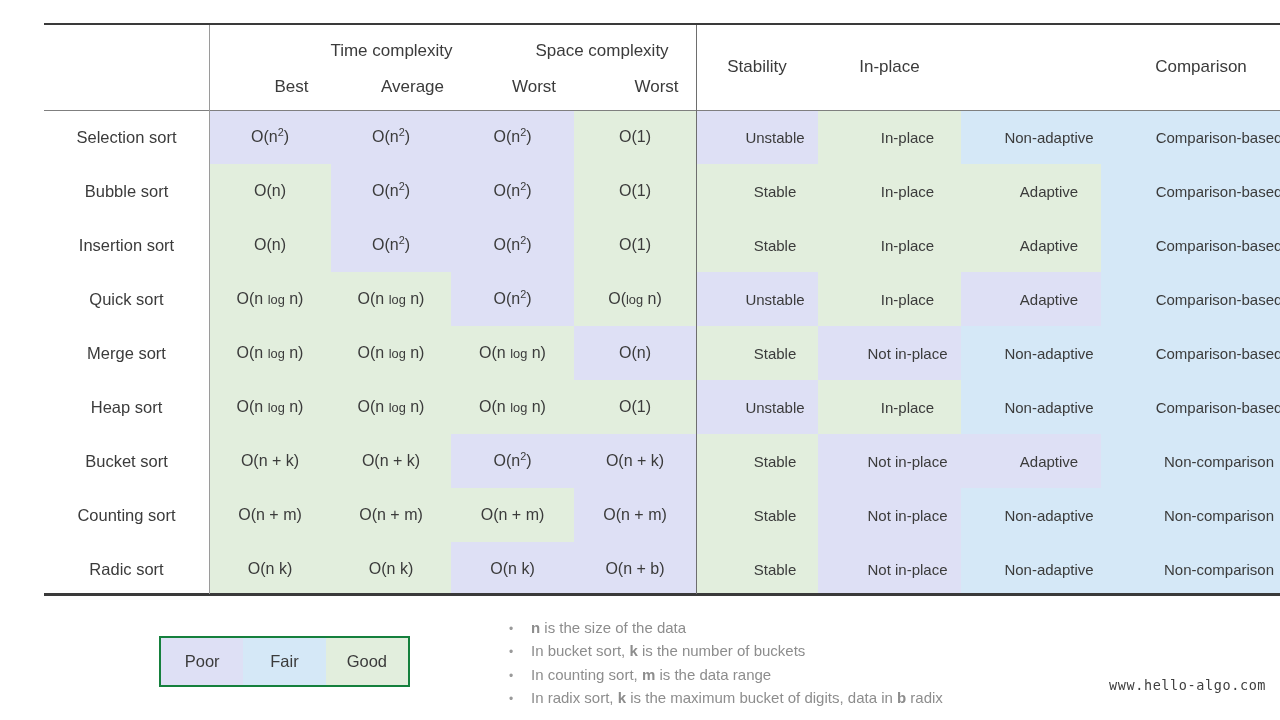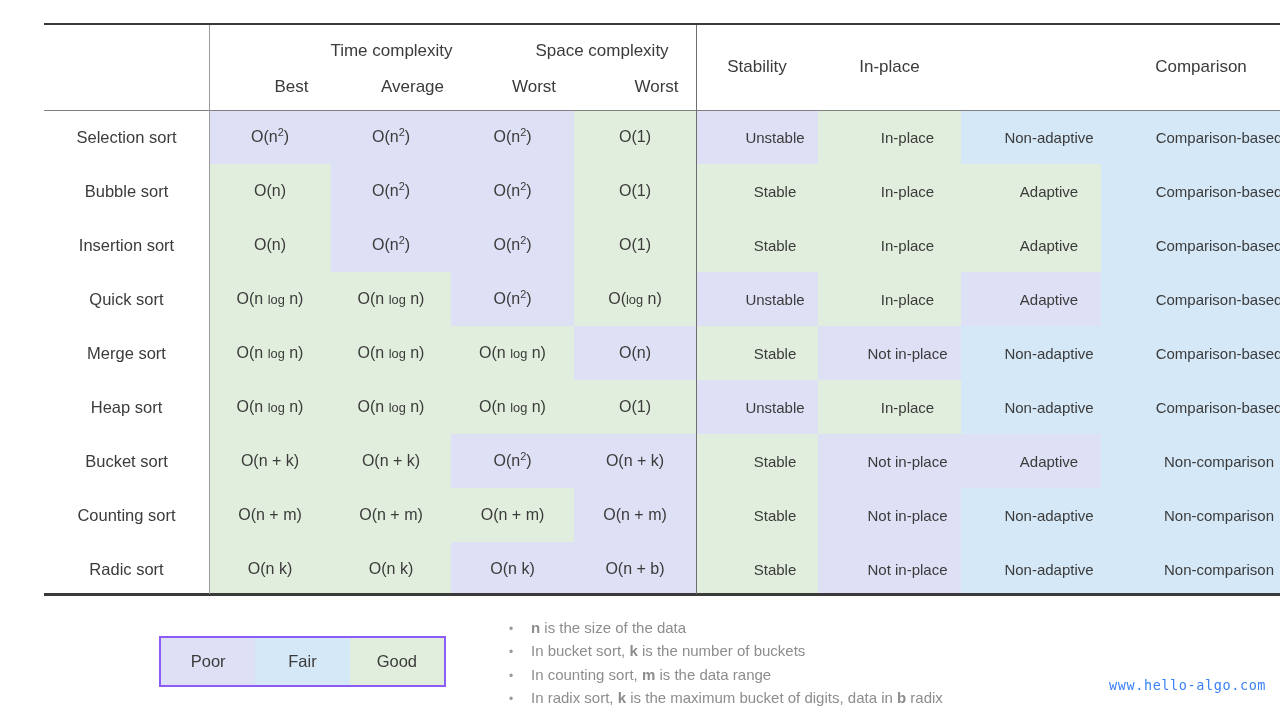--- a/index.html
+++ b/index.html
@@ -26,29 +26,29 @@
   .trow{display:grid;grid-template-columns:var(--cols);height:54px;}
   .cell{display:flex;align-items:center;justify-content:center;font-size:16px;}
   .trow .cell:nth-child(n+6){font-size:15px;padding-left:36px;}
   .rowlabel{font-size:16.5px;}
   .grade-poor{background:var(--c-poor);}
   .grade-fair{background:var(--c-fair);}
   .grade-good{background:var(--c-good);}
   .ct{white-space:nowrap;}
   .ct sup{font-size:0.68em;line-height:0;}
   .ct .log{font-size:0.8em;}
-  .legend{position:absolute;left:128px;top:636px;width:287px;height:51px;
-          border:2px solid #8b5cf6;display:flex;box-sizing:border-box;}
+  .legend{position:absolute;left:128px;top:636px;width:251px;height:51px;
+          border:2px solid #15803d;display:flex;box-sizing:border-box;}
   .legend-item{flex:1;display:flex;align-items:center;justify-content:center;font-size:16.5px;}
   .notes{position:absolute;left:478px;top:617px;font-size:15px;line-height:22.3px;color:#8d8d8d;}
   .note-line{display:flex;align-items:baseline;white-space:nowrap;}
   .bullet{width:22px;font-size:12px;color:#9a9a9a;flex:0 0 22px;}
   .note-line .b{font-weight:700;}
   .watermark{position:absolute;left:1078px;top:677px;font-family:"DejaVu Sans Mono",monospace;
-             font-size:13.5px;letter-spacing:0.6px;color:#3b82f6;}
+             font-size:13.5px;letter-spacing:0.6px;color:#404040;}
 </style>
 </head>
 <body>
 
 <div class="page" style="--c-poor: #dee0f5; --c-fair: #d5e8f7; --c-good: #e2eedd;">
 
   <div class="table">
     <div class="thead">
       <div class="hcell gh-time">Time complexity</div>
       <div class="hcell gh-space">Space complexity</div>

